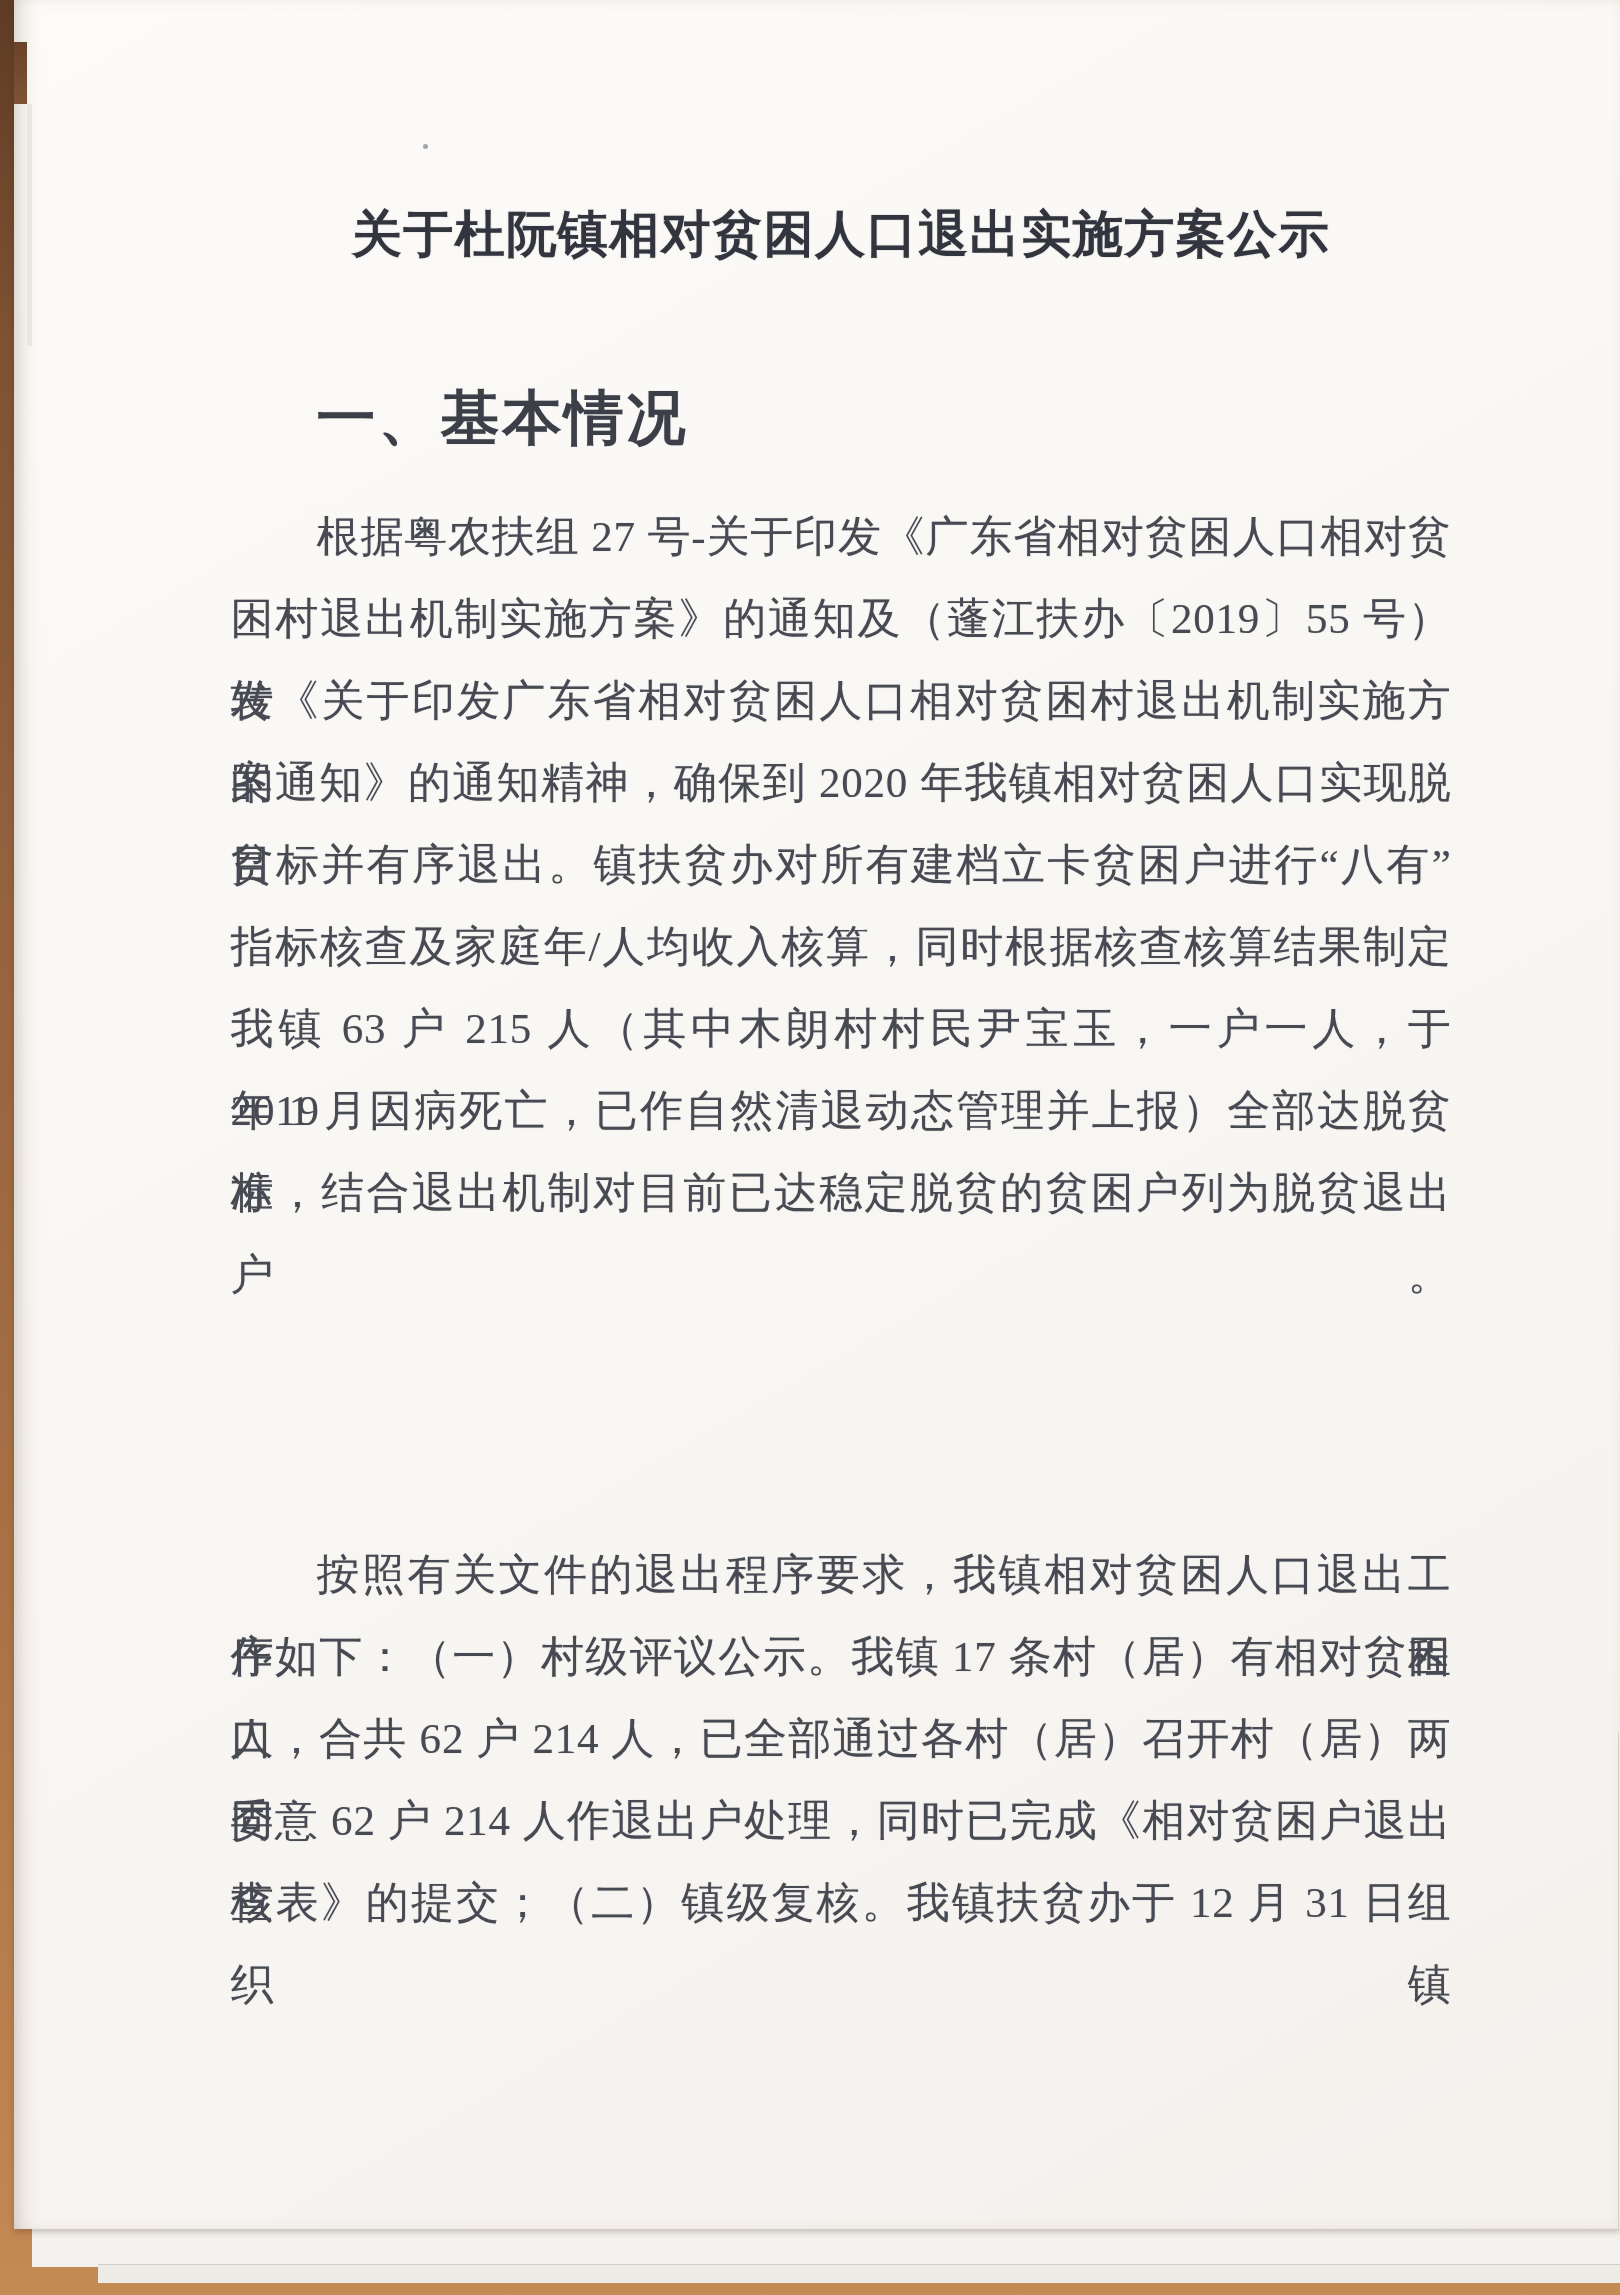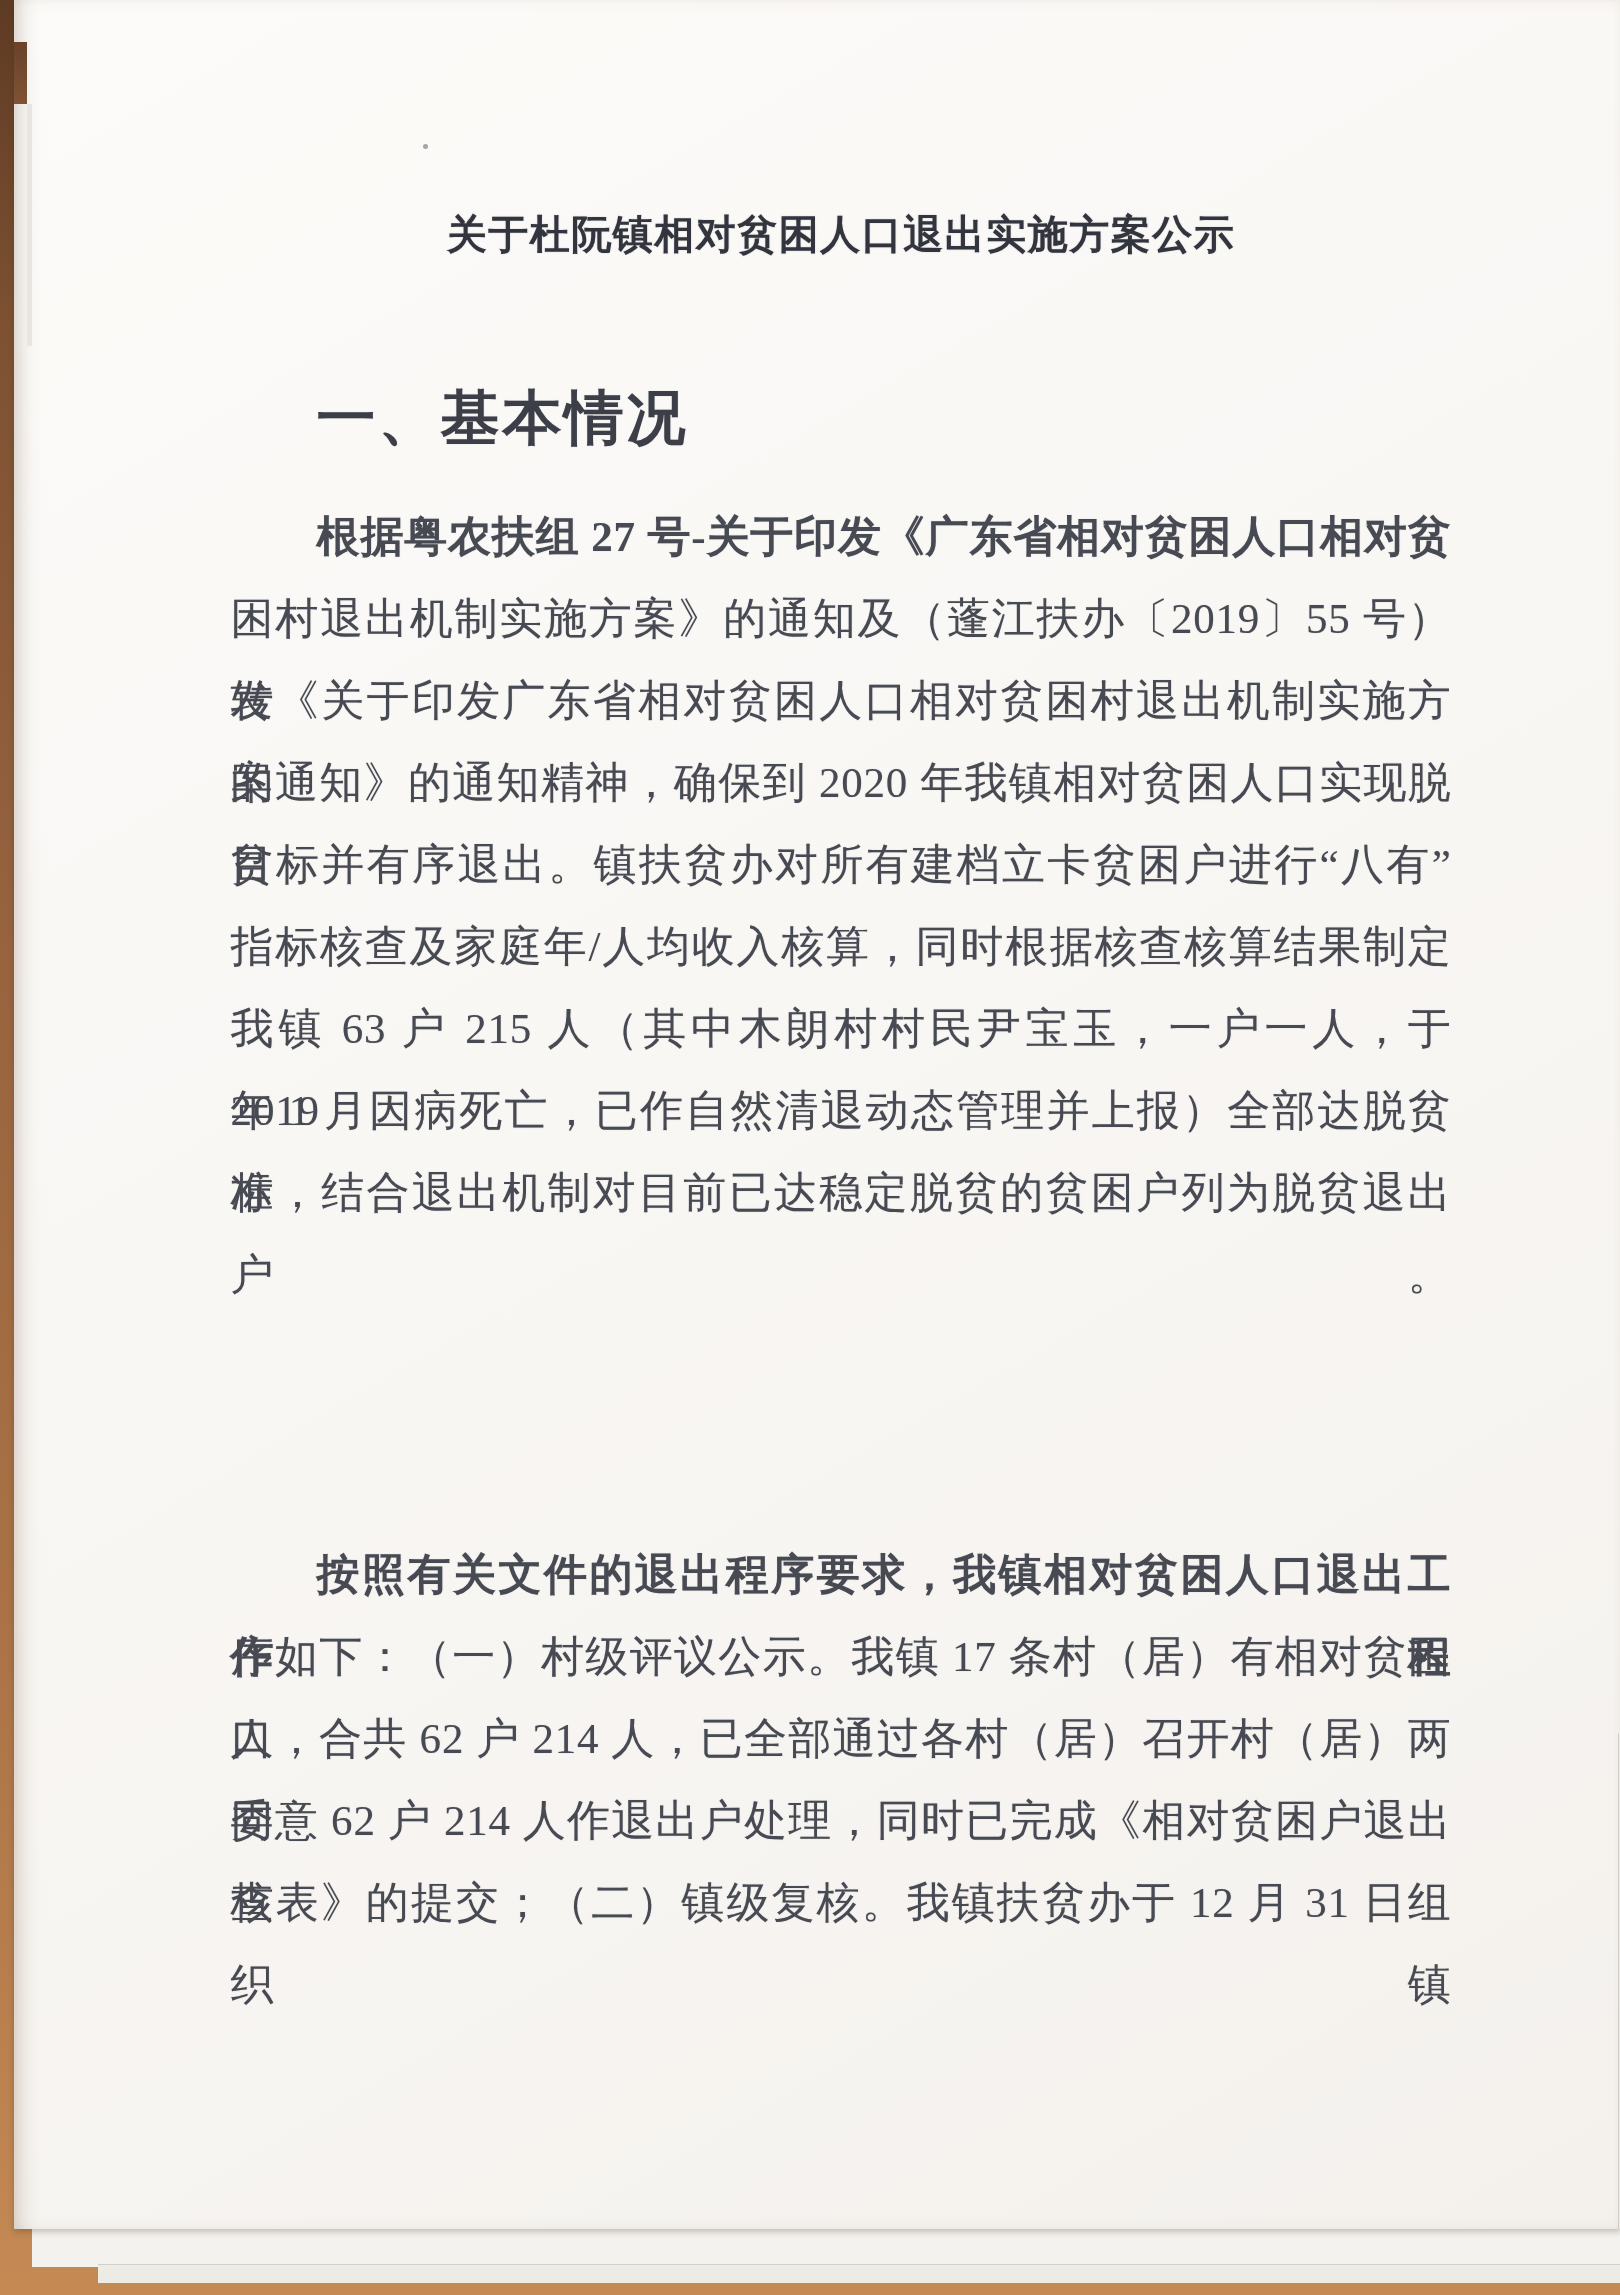--- a/index.html
+++ b/index.html
@@ -44,21 +44,21 @@
     position: absolute; left: 409px; top: 144px; width: 5.3px; height: 4.5px;
     border-radius: 50%; background: #8f9097; opacity: 0.8;
   }
   
   .content {
     position: absolute; left: 217px; top: 0; width: 1221px; height: 2229px;
     color: #474a52;
   }
   .doc-title {
     position: absolute; top: 195px; left: 0; width: 100%;
-    font-size: 40px; line-height: 79px; font-weight: 700;
+    font-size: 50px; line-height: 79px; font-weight: 700;
     letter-spacing: 1.5px; text-align: center; color: #32353e;
     text-shadow: 0 0 1.5px rgba(70, 72, 84, 0.30);
     white-space: nowrap;
   }
   .sec-heading {
     position: absolute; left: 86px;
     font-family: "Liberation Sans", "DejaVu Sans", sans-serif;
     font-size: 59px; line-height: 61px; font-weight: 700;
     letter-spacing: 3px; color: #3c3f48;
     text-shadow: 0 0 1.1px rgba(70, 72, 84, 0.30);
@@ -70,21 +70,21 @@
   .para-1 { top: 496px; }
   .para-2 { top: 1534px; }
   .line {
     height: 82px; line-height: 82px;
     font-size: 43px;
     text-align: justify; text-align-last: justify;
     text-justify: inter-character;
     letter-spacing: 0.8px;
     text-shadow: 0 0 1.1px rgba(80, 82, 94, 0.35);
   }
-  .line.indent { text-indent: 86px; font-weight: bold; }
+  .line.indent { text-indent: 86px; }
 </style>
 </head>
 <body>
 
 <div class="scene">
 
   <div class="under-sheet-1"></div>
   <div class="under-sheet-2"></div>
 
   <div class="paper">

